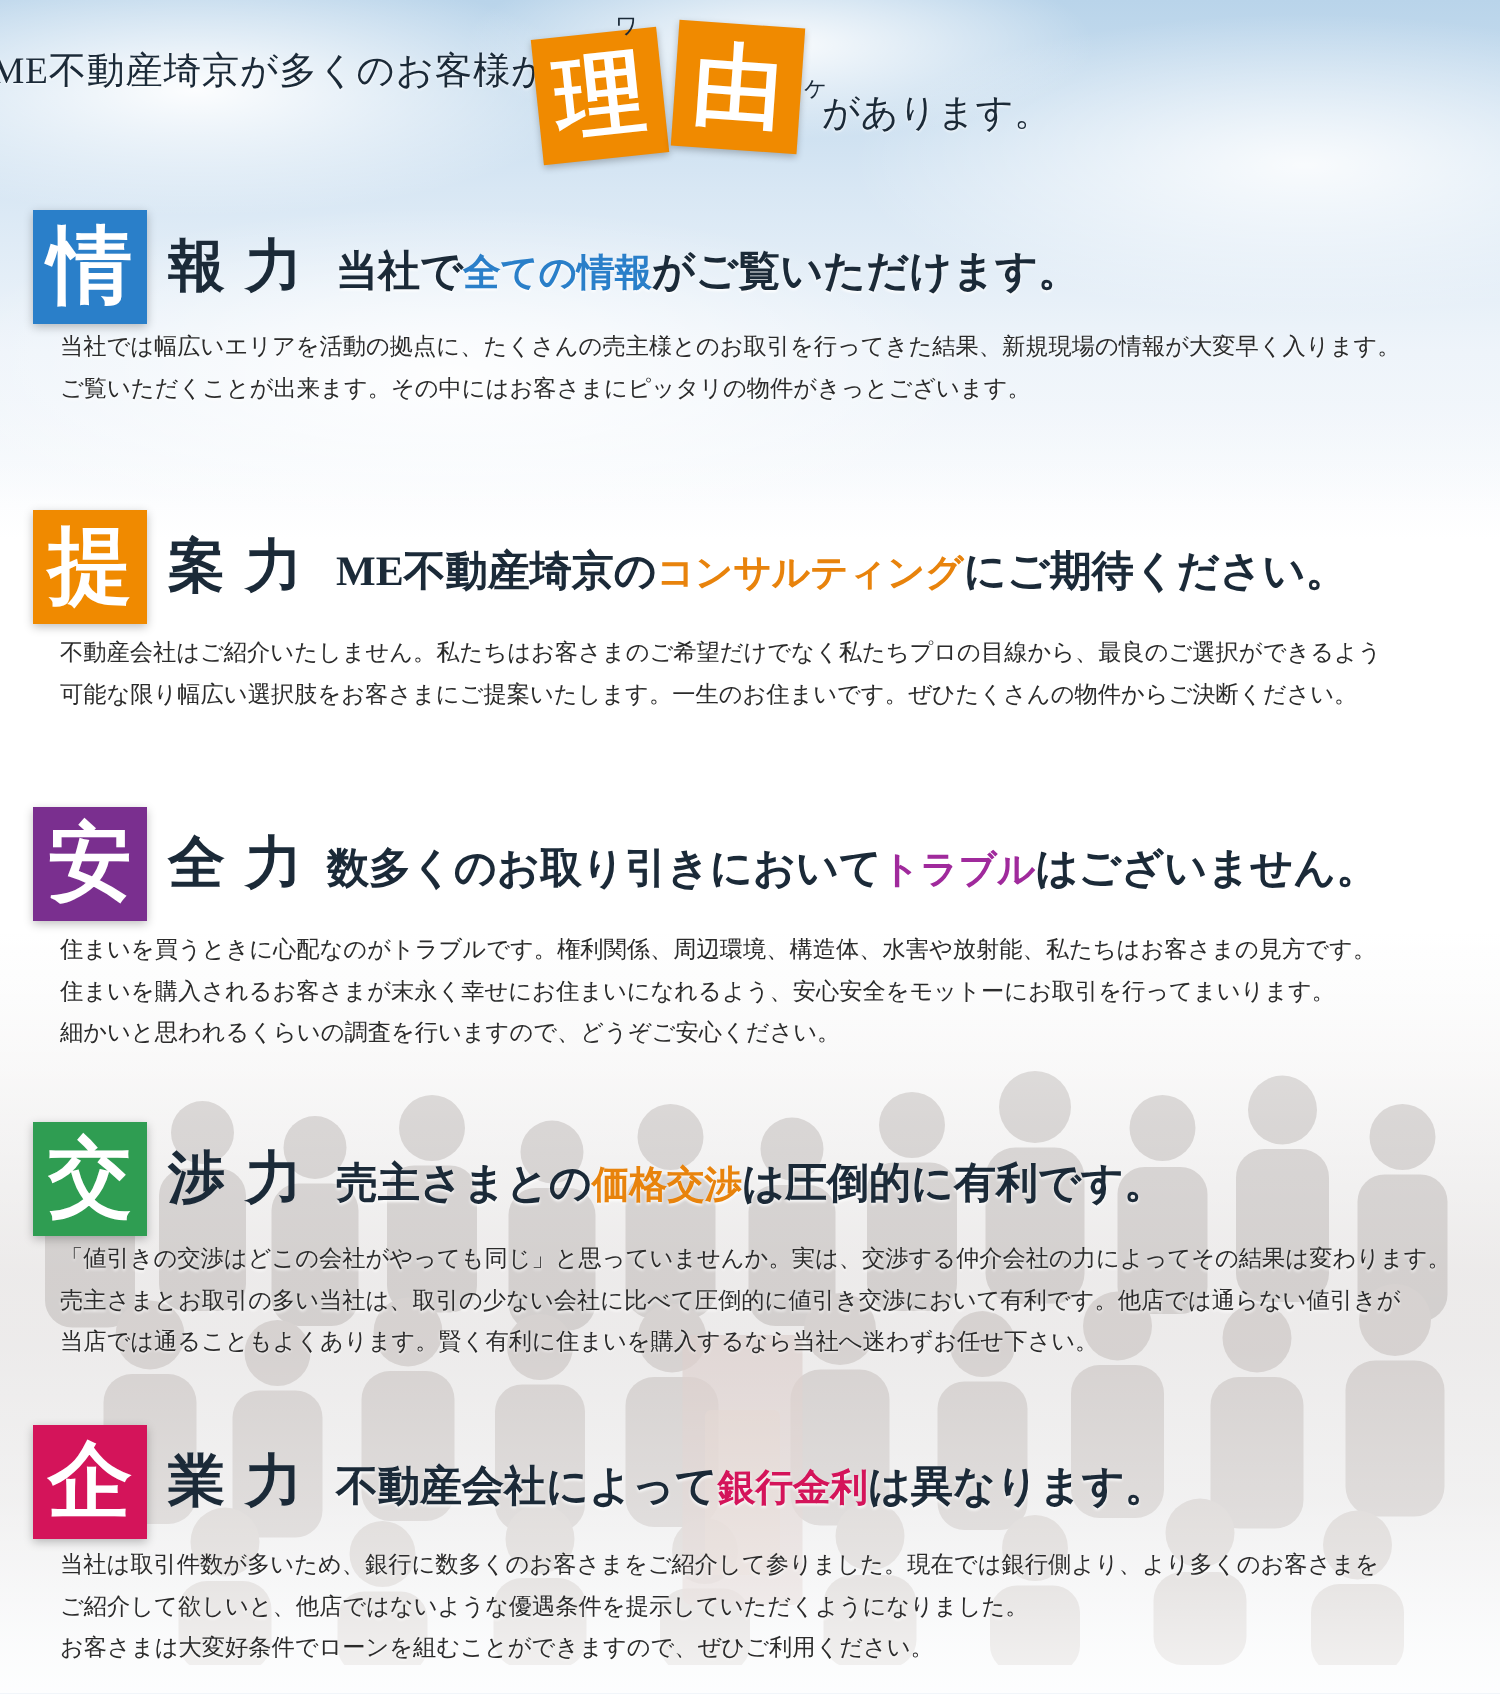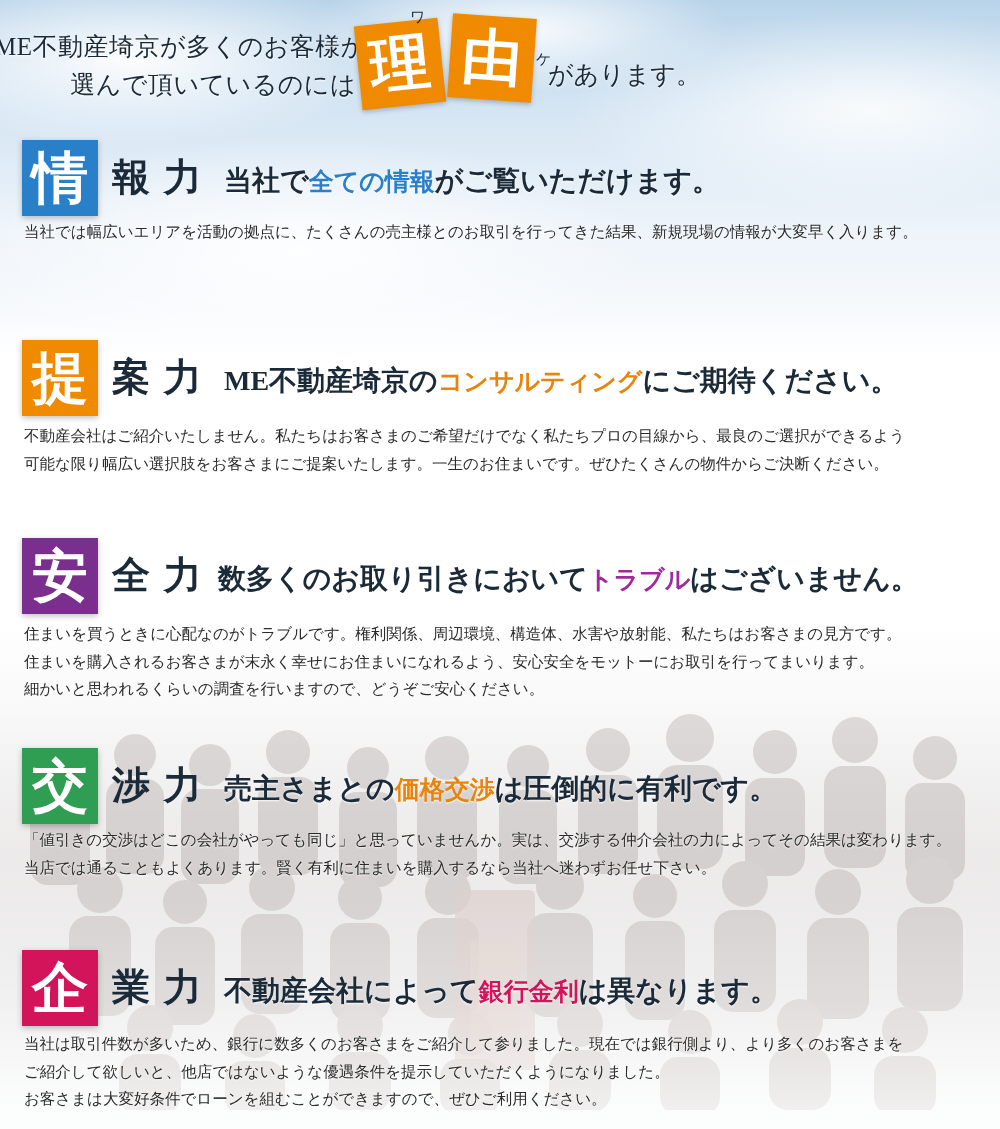--- a/index.html
+++ b/index.html
@@ -89,21 +89,21 @@
   }
   .kanji2{
     position:absolute;left:112px;font-size:38px;font-weight:bold;color:#1b2a38;letter-spacing:2px;
     white-space:nowrap;
   }
   .headline{
     position:absolute;font-size:28px;font-weight:bold;color:#1b2a38;white-space:nowrap;
   }
   .headline .hl-accent{font-size:25px;}
   .body{
-    position:absolute;left:24px;width:930px;font-size:15.5px;line-height:1.78;color:#2b2b2b;
+    position:absolute;left:40px;width:930px;font-size:15.5px;line-height:1.78;color:#2b2b2b;
   }
   .body div{white-space:nowrap;}
   .shadowtext{text-shadow:0 1px 2px rgba(255,255,255,.9);}
 </style>
 </head>
 <body>
 
 <div id="page">
 
   <div class="cloudband"></div>
@@ -179,40 +179,40 @@
       </g>
       <rect x="455" y="250" width="80" height="180" rx="6" fill="#7a3a2c" opacity=".7"></rect>
       <rect x="470" y="300" width="50" height="110" rx="4" fill="#9a5a3c" opacity=".6"></rect>
     </g>
   </svg>
 
   <div class="veil"></div>
 
   <div class="header">
     <div class="hl1 shadowtext">ME不動産埼京が多くのお客様から</div>
-    <div class="hl2 shadowtext">選んで頂いているのには</div>
     <div class="riyu">
       <div class="blk b1"></div>
       <div class="blk b2"></div>
       <div class="ch c1">理</div>
       <div class="ch c2">由</div>
       <div class="ruby r1">ワ</div>
       <div class="ruby r2">ケ</div>
     </div>
     <div class="hr-after shadowtext">があります。</div>
   </div>
 
   <div class="section" style="top:130px;">
     <div class="kanji" style="top:10px;background:#2a7fc9;">情</div>
     <div class="kanji2" style="top:22px;">報 力</div>
     <div class="headline shadowtext" style="left:224px;top:32px;">
       <span>当社で</span><span class="hl-accent" style="color:#2a7fc9;">全ての情報</span><span>がご覧いただけます。</span>
     </div>
     <div class="body shadowtext" style="top:88px;">
       <div>当社では幅広いエリアを活動の拠点に、たくさんの売主様とのお取引を行ってきた結果、新規現場の情報が大変早く入ります。</div>
+      <div>ご覧いただくことが出来ます。その中にはお客さまにピッタリの物件がきっとございます。</div>
     </div>
   </div>
 
   <div class="section" style="top:330px;">
     <div class="kanji" style="top:10px;background:#f08a00;">提</div>
     <div class="kanji2" style="top:22px;">案 力</div>
     <div class="headline shadowtext" style="left:224px;top:32px;">
       <span>ME不動産埼京の</span><span class="hl-accent" style="color:#e8830c;">コンサルティング</span><span>にご期待ください。</span>
     </div>
     <div class="body shadowtext" style="top:92px;">
@@ -235,20 +235,21 @@
   </div>
 
   <div class="section" style="top:738px;">
     <div class="kanji" style="top:10px;background:#2f9d52;">交</div>
     <div class="kanji2" style="top:22px;">渉 力</div>
     <div class="headline shadowtext" style="left:224px;top:32px;">
       <span>売主さまとの</span><span class="hl-accent" style="color:#e8830c;">価格交渉</span><span>は圧倒的に有利です。</span>
     </div>
     <div class="body shadowtext" style="top:88px;">
       <div>「値引きの交渉はどこの会社がやっても同じ」と思っていませんか。実は、交渉する仲介会社の力によってその結果は変わります。</div>
+      <div>売主さまとお取引の多い当社は、取引の少ない会社に比べて圧倒的に値引き交渉において有利です。他店では通らない値引きが</div>
       <div>当店では通ることもよくあります。賢く有利に住まいを購入するなら当社へ迷わずお任せ下さい。</div>
     </div>
   </div>
 
   <div class="section" style="top:940px;">
     <div class="kanji" style="top:10px;background:#d4145a;">企</div>
     <div class="kanji2" style="top:22px;">業 力</div>
     <div class="headline shadowtext" style="left:224px;top:32px;">
       <span>不動産会社によって</span><span class="hl-accent" style="color:#d4145a;">銀行金利</span><span>は異なります。</span>
     </div>

